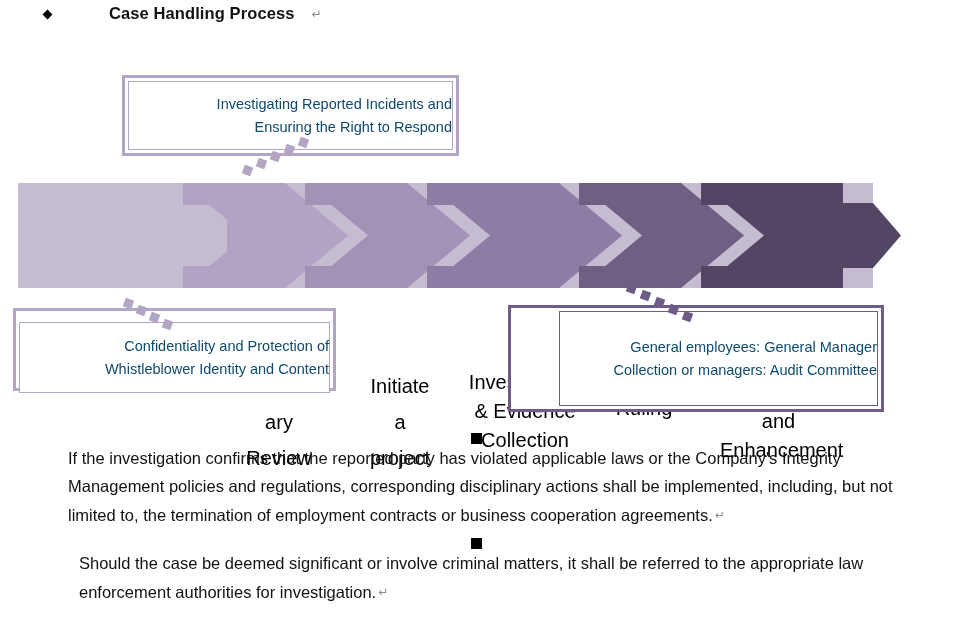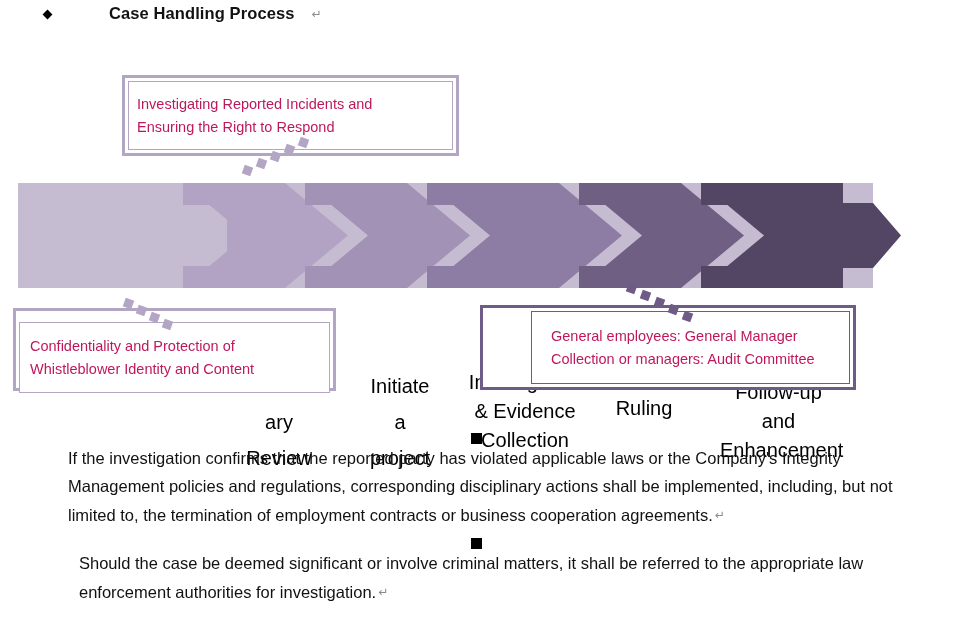--- a/index.html
+++ b/index.html
@@ -31,41 +31,41 @@
     color:#8a8a8a;font-size:12px;font-weight:normal;
     margin-left:2px;vertical-align:2px;
   }
 
   
   .callout{position:absolute;box-sizing:border-box;background:#ffffff;}
   .callout .inner{
     width:100%;height:100%;box-sizing:border-box;
     background:#fff;display:flex;flex-direction:column;justify-content:center;
   }
-  .callout .line{font-size:14.5px;color:#be185d;line-height:1.55;white-space:nowrap;}
+  .callout .line{font-size:14.5px;color:#0c4a6e;line-height:1.55;white-space:nowrap;text-align:right;}
 
   
   .co-light{
     border:3px solid #b3a6c4;
     padding:3px;
   }
   .co-light .inner{border:1px solid #b3a6c4;}
 
   
   .co-dark{
     border:3px solid #6e5b86;
     padding:3px;
   }
   .co-dark .inner{border:1px solid #6e5b86;}
 
   #callout-top{left:122px;top:75px;width:337px;height:81px;}
   #callout-top .inner{padding-left:8px;}
   #callout-bl{left:13px;top:308px;width:323px;height:83px;}
   #callout-bl .inner{padding-left:10px;margin-top:8px;}
-  #callout-br{left:480px;top:305px;width:376px;height:85px;padding-left:48px;}
+  #callout-br{left:508px;top:305px;width:376px;height:107px;padding-left:48px;}
   #callout-br .inner{padding-left:19px;}
 
   
   .process{
     position:absolute;left:0;top:175px;width:966px;height:120px;
   }
   .process svg{display:block;}
   .chev-label{
     position:absolute;text-align:center;color:#000000;
     font-size:20px;line-height:1.45;font-weight:400;

